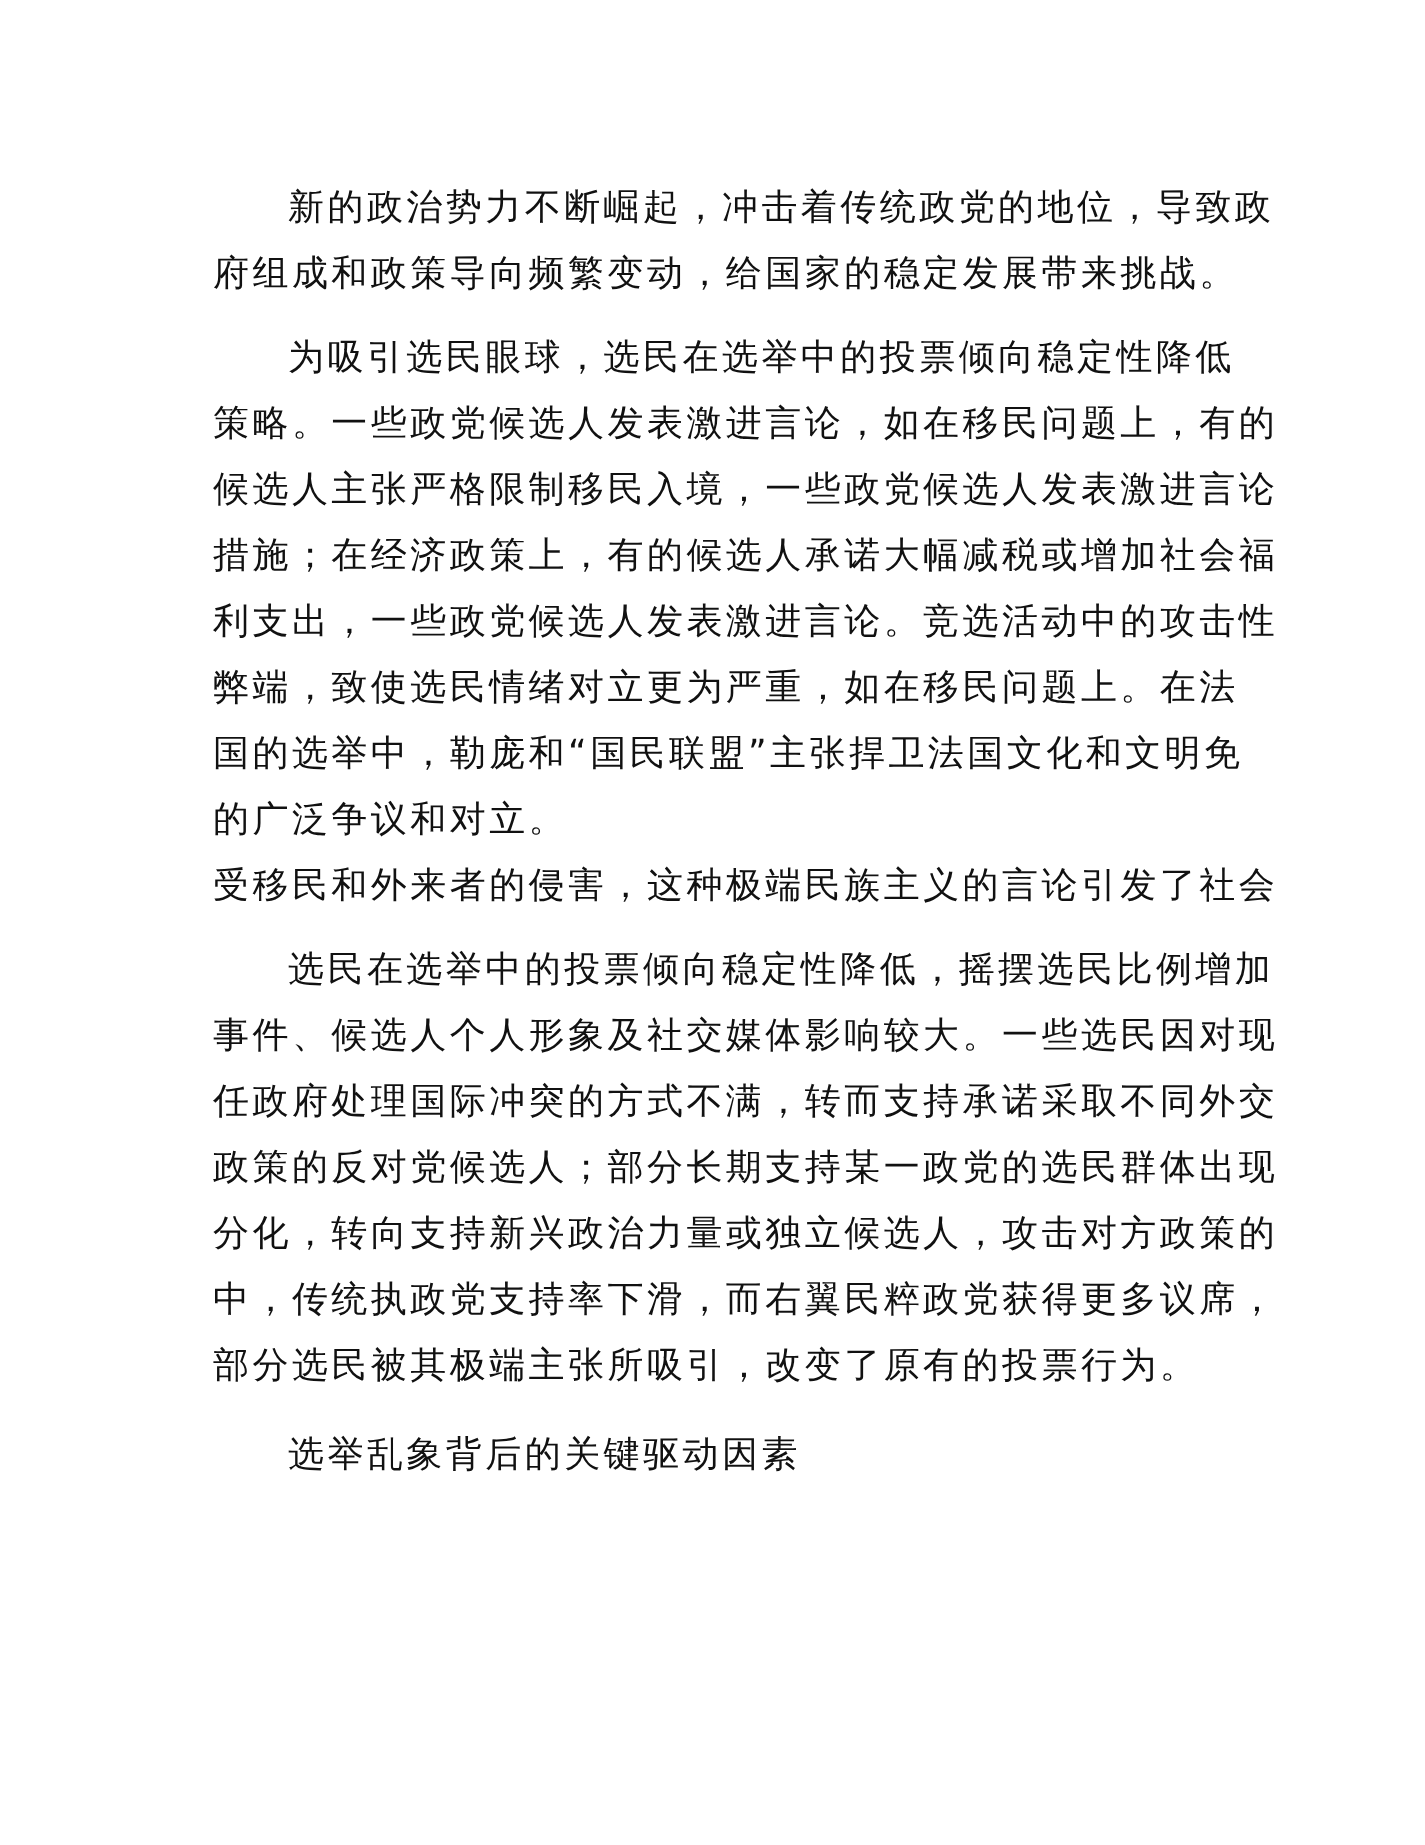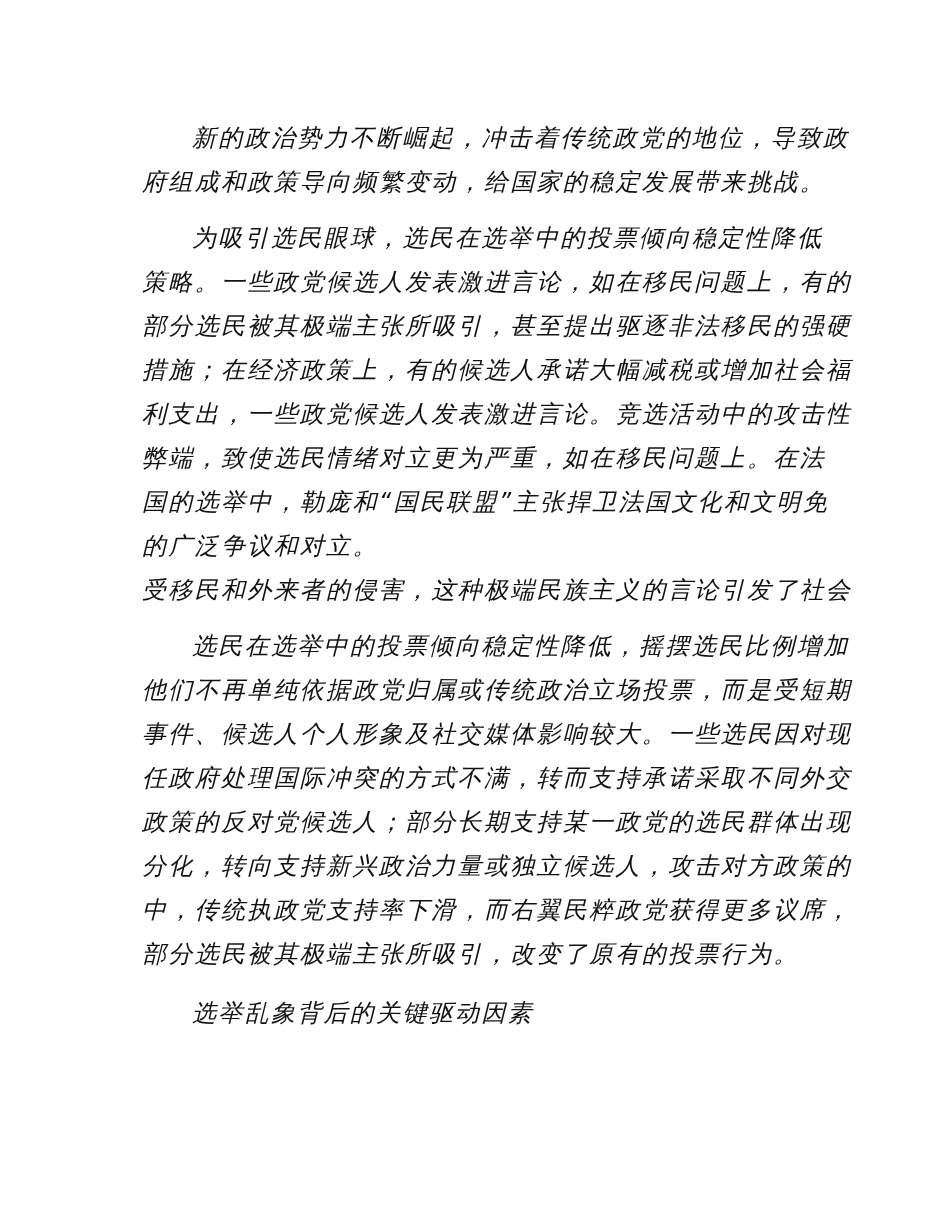--- a/index.html
+++ b/index.html
@@ -16,21 +16,20 @@
       color: #111111;
     }
     .page {
       position: absolute;
       left: 142px;
       top: 116px;
       width: 680px;
     }
     .para {
       margin: 0 0 12px 0;
-      font-style: italic;
     }
     .line {
       display: block;
       height: 44px;
       line-height: 44px;
       font-size: 24px;
       white-space: nowrap;
       letter-spacing: 2.3px;
     }
     .indent {
@@ -46,32 +45,31 @@
 <div class="page">
 
   <div class="para">
     <span class="line indent">新的政治势力不断崛起，冲击着传统政党的地位，导致政</span>
     <span class="line">府组成和政策导向频繁变动，给国家的稳定发展带来挑战。</span>
   </div>
 
   <div class="para">
     <span class="line indent">为吸引选民眼球，选民在选举中的投票倾向稳定性降低</span>
     <span class="line">策略。一些政党候选人发表激进言论，如在移民问题上，有的</span>
-    <span class="line">部分选民被其极端主张所吸引，甚至提出驱逐非法移民的强硬</span>
+    <span class="line">候选人主张严格限制移民入境，一些政党候选人发表激进言论</span>
     <span class="line">措施；在经济政策上，有的候选人承诺大幅减税或增加社会福</span>
     <span class="line">利支出，一些政党候选人发表激进言论。竞选活动中的攻击性</span>
     <span class="line">弊端，致使选民情绪对立更为严重，如在移民问题上。在法</span>
     <span class="line">国的选举中，勒庞和“国民联盟”主张捍卫法国文化和文明免</span>
     <span class="line">的广泛争议和对立。</span>
     <span class="line">受移民和外来者的侵害，这种极端民族主义的言论引发了社会</span>
   </div>
 
   <div class="para">
     <span class="line indent">选民在选举中的投票倾向稳定性降低，摇摆选民比例增加</span>
-    <span class="line">他们不再单纯依据政党归属或传统政治立场投票，而是受短期</span>
     <span class="line">事件、候选人个人形象及社交媒体影响较大。一些选民因对现</span>
     <span class="line">任政府处理国际冲突的方式不满，转而支持承诺采取不同外交</span>
     <span class="line">政策的反对党候选人；部分长期支持某一政党的选民群体出现</span>
     <span class="line">分化，转向支持新兴政治力量或独立候选人，攻击对方政策的</span>
     <span class="line">中，传统执政党支持率下滑，而右翼民粹政党获得更多议席，</span>
     <span class="line">部分选民被其极端主张所吸引，改变了原有的投票行为。</span>
   </div>
 
   <div class="para heading">
     <span class="line indent">选举乱象背后的关键驱动因素</span>

